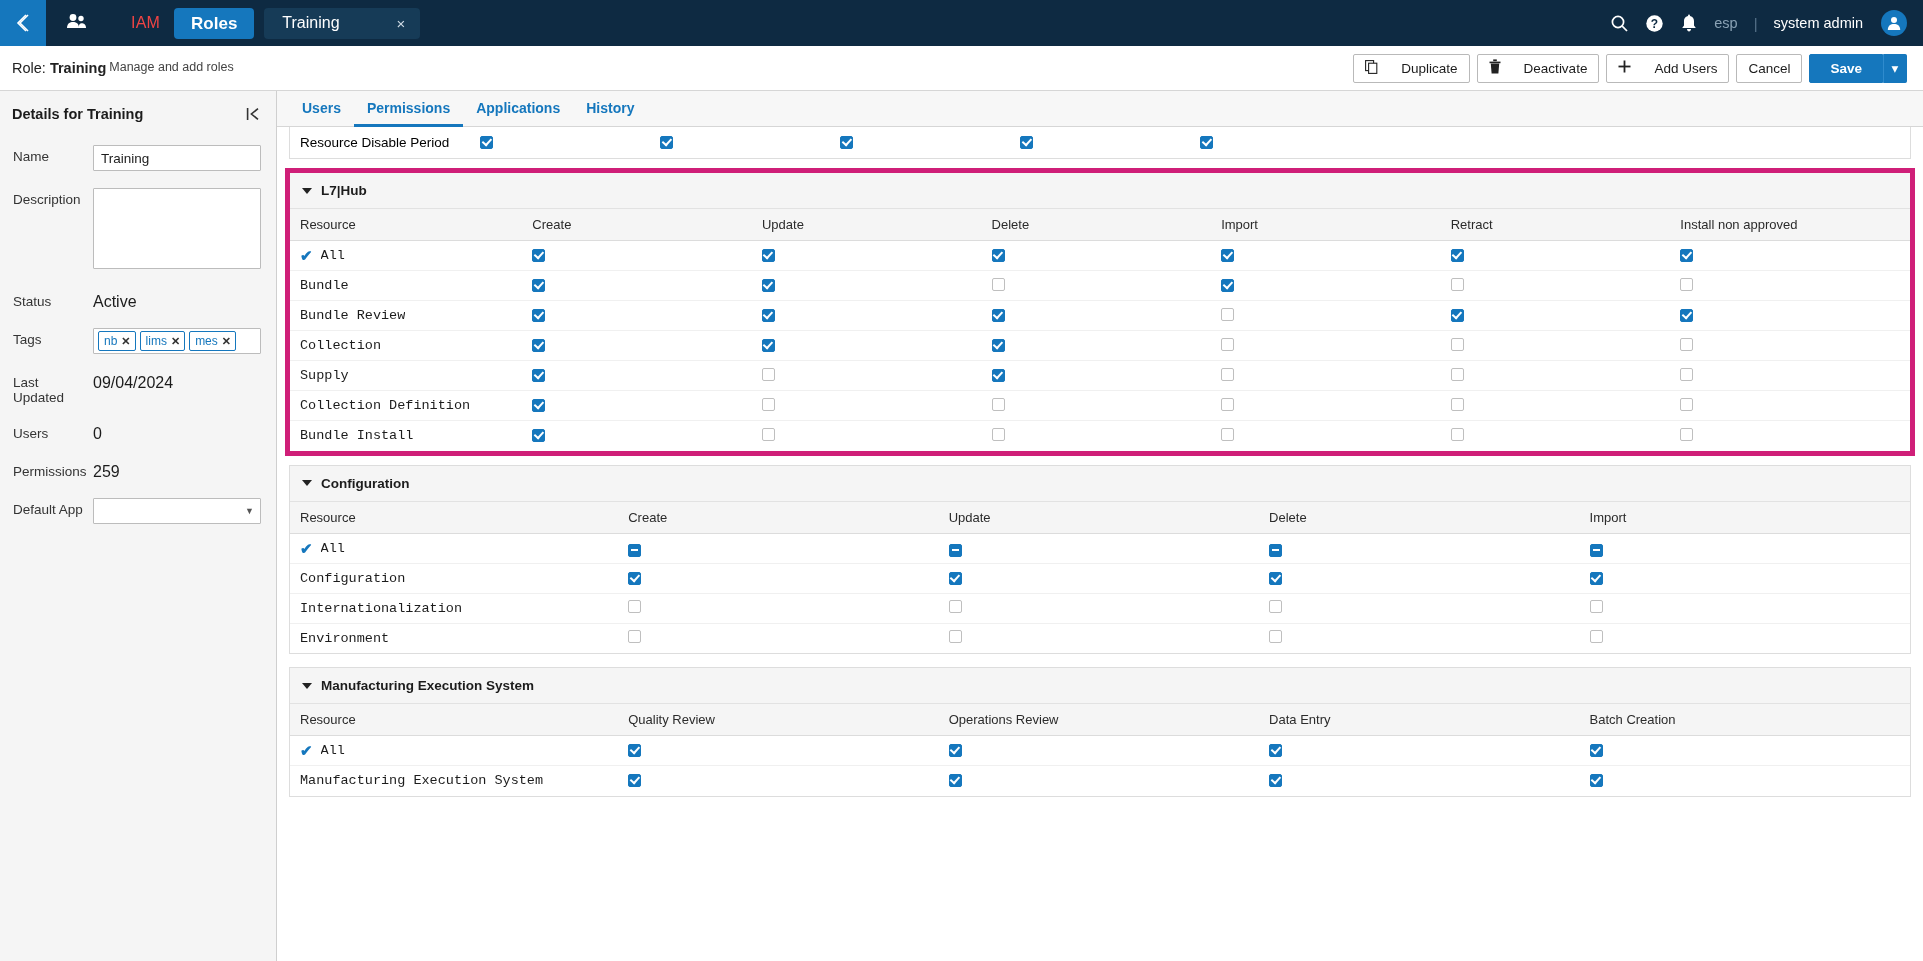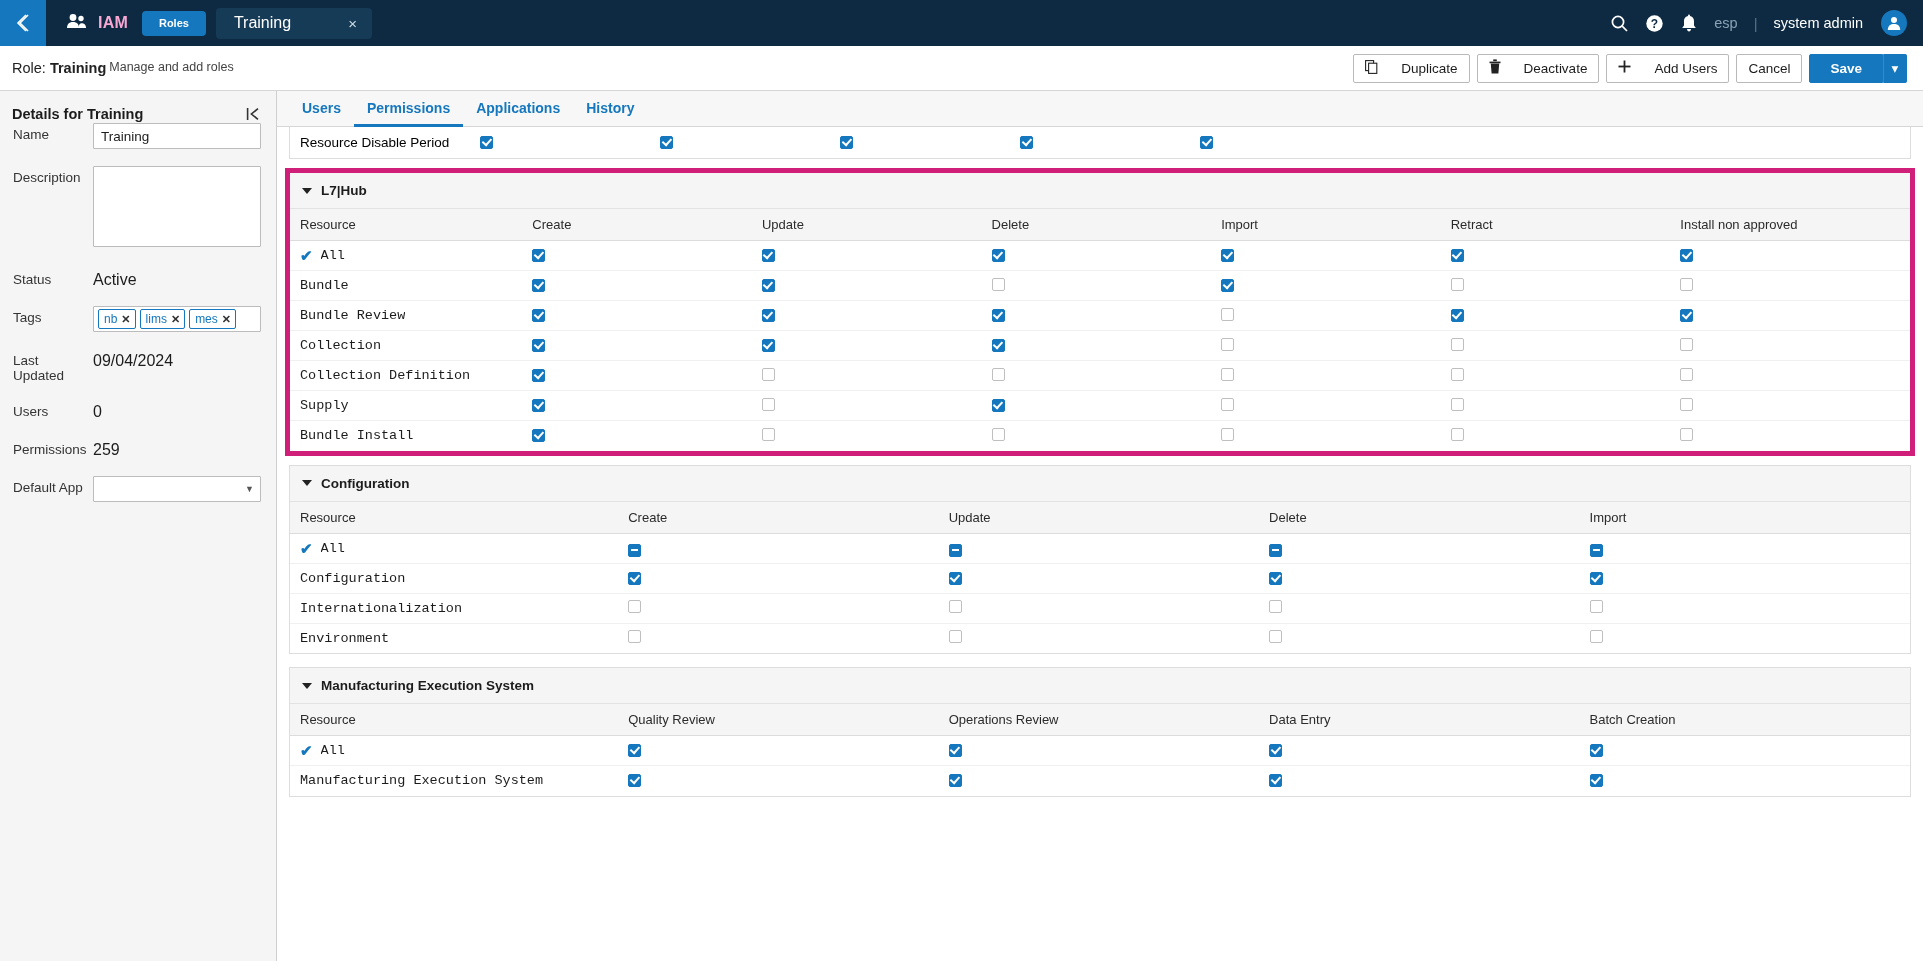--- a/index.html
+++ b/index.html
@@ -24,25 +24,25 @@
     background: #1577bd;
     display: flex; align-items: center; justify-content: center;
     cursor: pointer; flex: none;
   }
   .nav-back svg { display: block; }
   .nav-app {
     display: flex; align-items: center; gap: 10px;
     padding: 0 14px 0 20px; height: 46px;
   }
   .nav-app-label {
-    color: #f9a8d4; font-size: 16px; font-weight: 700; letter-spacing: .2px;
+    color: #ef4444; font-size: 16px; font-weight: 400; letter-spacing: .2px; margin-left: 33px;
   }
   .nav-pill {
     background: #1577bd; color: #fff;
-    font-size: 11px; font-weight: 700;
+    font-size: 17px; font-weight: 700;
     padding: 7px 17px; border-radius: 4px;
     cursor: pointer; line-height: 1;
   }
   .nav-tab {
     margin-left: 10px;
     background: #163b57;
     color: #fff;
     font-size: 16px;
     height: 31px;
     border-radius: 4px;
@@ -130,21 +130,21 @@
   .details-head {
     display: flex; align-items: center;
     padding: 14px 12px 0 12px;
   }
   .details-title { font-size: 14.5px; font-weight: 700; color: #1c1c1c; }
   .collapse-btn {
     margin-left: auto; color: #333; cursor: pointer;
     font-size: 15px; line-height: 1; padding: 2px 4px;
     display: flex; align-items: center;
   }
-  .frm { }
+  .frm { margin-top: 22px; }
   .frm-row {
     display: flex; align-items: flex-start;
     padding: 0 14px 0 13px;
     margin-bottom: 17px;
   }
   .frm-label {
     width: 80px; flex: none;
     font-size: 13.5px; color: #343434;
     padding-top: 4px;
   }
@@ -613,39 +613,39 @@
                 <td class="c-chk"><span class="cb on"></span></td>
                 <td class="c-chk"><span class="cb on"></span></td>
                 <td class="c-chk"><span class="cb on"></span></td>
                 <td class="c-chk"><span class="cb"></span></td>
                 <td class="c-chk"><span class="cb"></span></td>
                 <td class="c-chk"><span class="cb"></span></td>
               </tr>
               <tr>
                 <td class="c-res">
                   <div class="res-cell">
+                    <span class="res-name">Supply</span>
+                  </div>
+                </td>
+                <td class="c-chk"><span class="cb on"></span></td>
+                <td class="c-chk"><span class="cb"></span></td>
+                <td class="c-chk"><span class="cb on"></span></td>
+                <td class="c-chk"><span class="cb"></span></td>
+                <td class="c-chk"><span class="cb"></span></td>
+                <td class="c-chk"><span class="cb"></span></td>
+              </tr>
+              <tr>
+                <td class="c-res">
+                  <div class="res-cell">
                     <span class="res-name">Collection Definition</span>
                   </div>
                 </td>
                 <td class="c-chk"><span class="cb on"></span></td>
                 <td class="c-chk"><span class="cb"></span></td>
                 <td class="c-chk"><span class="cb"></span></td>
-                <td class="c-chk"><span class="cb"></span></td>
-                <td class="c-chk"><span class="cb"></span></td>
-                <td class="c-chk"><span class="cb"></span></td>
-              </tr>
-              <tr>
-                <td class="c-res">
-                  <div class="res-cell">
-                    <span class="res-name">Supply</span>
-                  </div>
-                </td>
-                <td class="c-chk"><span class="cb on"></span></td>
-                <td class="c-chk"><span class="cb"></span></td>
-                <td class="c-chk"><span class="cb on"></span></td>
                 <td class="c-chk"><span class="cb"></span></td>
                 <td class="c-chk"><span class="cb"></span></td>
                 <td class="c-chk"><span class="cb"></span></td>
               </tr>
               <tr>
                 <td class="c-res">
                   <div class="res-cell">
                     <span class="res-name">Bundle Install</span>
                   </div>
                 </td>

